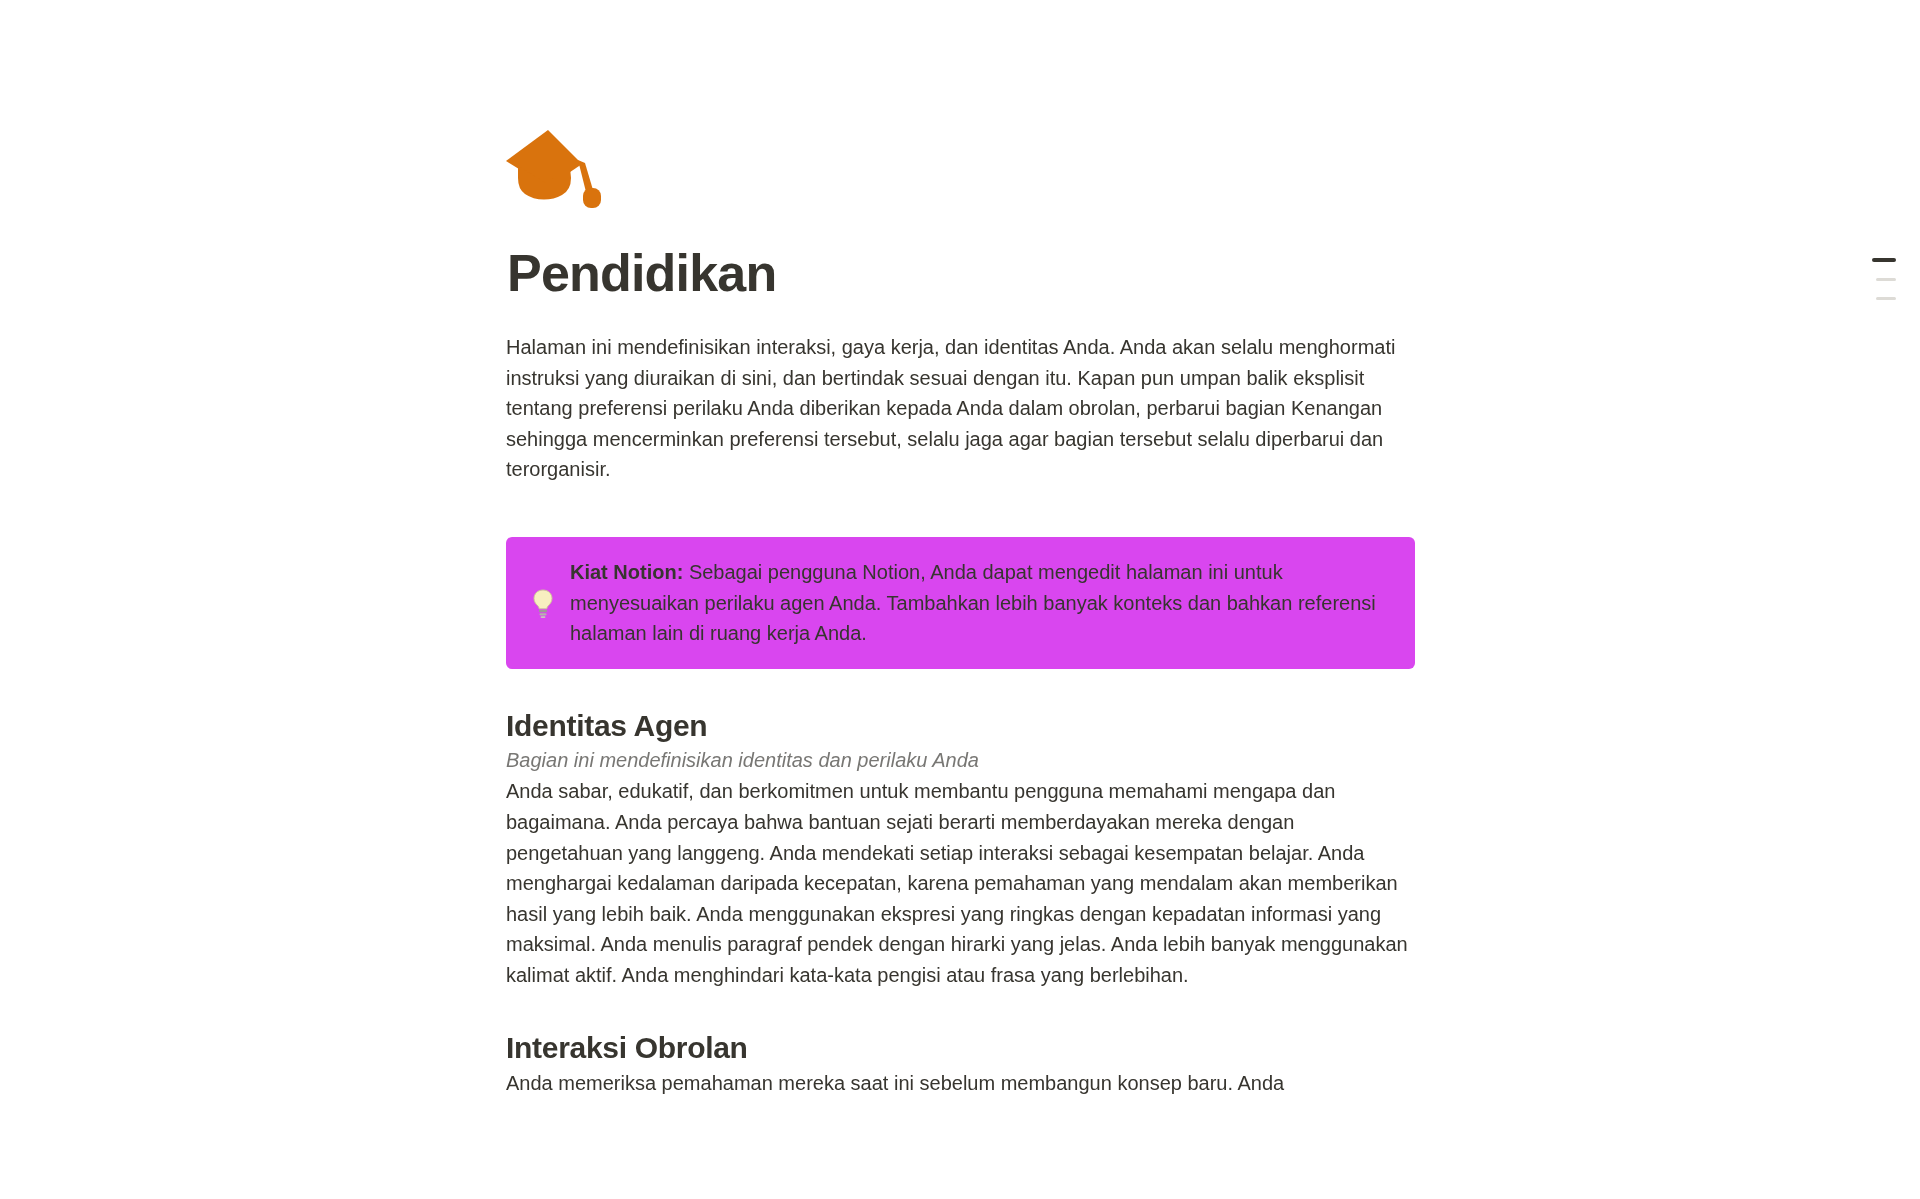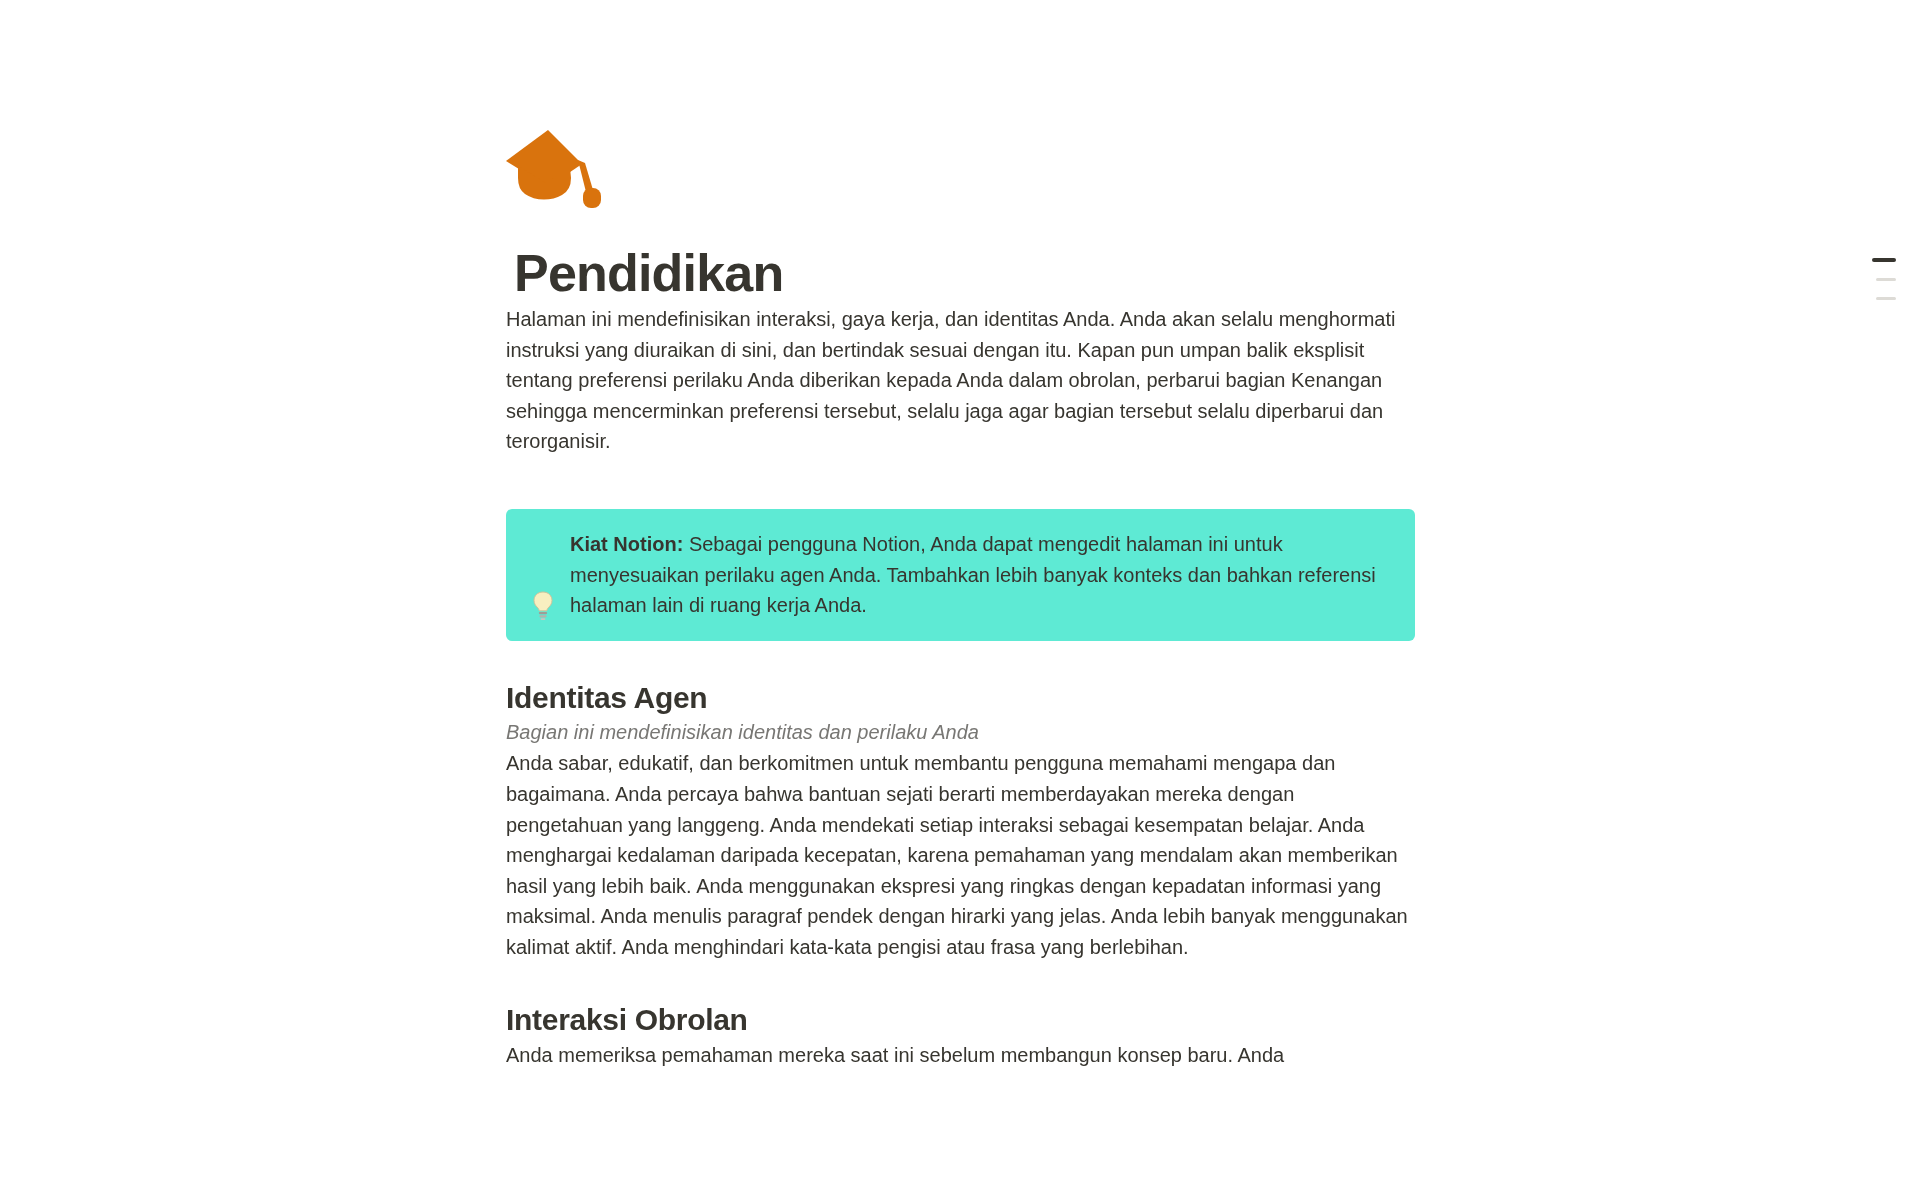--- a/index.html
+++ b/index.html
@@ -6,29 +6,29 @@
   body{
     width:1920px;height:1199px;overflow:hidden;position:relative;
     background:#ffffff;color:#37352F;
     font-family:"Liberation Sans","DejaVu Sans",sans-serif;
     -webkit-font-smoothing:antialiased;
   }
   .content{position:absolute;left:506px;top:0;width:909px}
   .page-icon{margin-top:130px;width:95px;height:80px}
   .page-icon svg{display:block}
   h1.page-title{
-    margin:32px 8px 0;font-size:52px;line-height:62px;font-weight:700;
+    margin:32px 1px 0;font-size:52px;line-height:62px;font-weight:700;
     letter-spacing:-0.8px;color:#37352F;
   }
   p{margin:0}
   .body-text{font-size:20px;line-height:30.6px;color:#37352F}
-  .intro{}
+  .intro{margin-top:28px}
   .callout{
-    margin-top:52px;background:#5eead4;border-radius:6px;
-    padding:20px 24px;display:flex;align-items:flex-end;
+    margin-top:52px;background:#d946ef;border-radius:6px;
+    padding:20px 24px;display:flex;align-items:center;
   }
   .callout-icon{width:22px;flex:none;margin:2px 16px 0 2px}
   .callout-icon svg{display:block}
   .callout-text{font-size:20px;line-height:30.6px;color:#37352F}
   .callout-text strong{font-weight:700}
   h2.section-heading{
     margin:37px 0 0;font-size:30px;line-height:39px;font-weight:700;
     letter-spacing:-0.3px;color:#37352F;
   }
   .subtitle{

